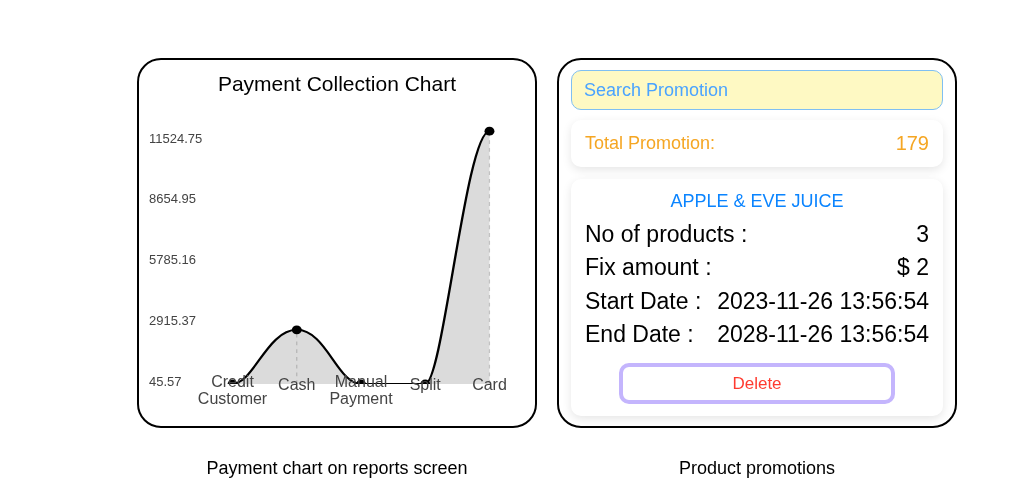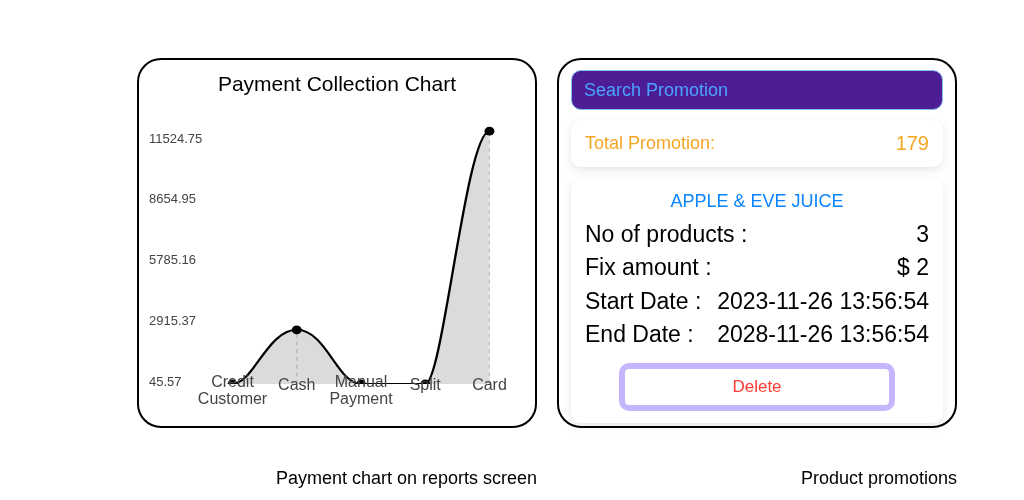--- a/index.html
+++ b/index.html
@@ -1,41 +1,41 @@
 <!DOCTYPE html>
 <html><head>
 <meta charset="utf-8">
 <style>
   html,body{margin:0;padding:0;background:#fff;font-family:-apple-system,"Helvetica Neue",Helvetica,Arial,sans-serif;}
   .stage{width:1024px;height:500px;position:relative;}
   .outer{position:absolute;left:12px;top:12px;width:1000px;height:476px;border-radius:40px;background:#fff;}
   .panel{position:absolute;top:46px;width:400px;height:370px;border:2px solid #000;border-radius:24px;background:#fff;box-sizing:border-box;}
   .panel.left{left:125px;}
   .panel.right{left:545px;padding:10px 12px;}
-  .caption{position:absolute;top:456px;width:400px;text-align:right;font-size:18px;color:#000;}
+  .caption{position:absolute;top:446px;width:400px;text-align:center;font-size:18px;color:#000;}
   .caption.left{left:125px;}
   .caption.right{left:545px;}
   
   .chart-title{text-align:center;font-size:21px;color:#000;margin-top:12px;}
   .chart-area{position:absolute;left:10px;right:10px;top:60px;bottom:32px;}
   .ytick{position:absolute;left:0;font-size:13px;color:#444;transform:translateY(-50%);}
   .plot-box{position:absolute;left:66px;right:18px;top:6px;bottom:10px;}
   .plot-svg{position:absolute;left:0;top:0;width:100%;height:100%;}
   .xtick{position:absolute;bottom:0;transform:translateX(-50%);font-size:16px;color:#444;white-space:nowrap;text-align:center;line-height:1.1;}
   .xtick.cust{bottom:-14px;}
   
-  .search{width:100%;height:40px;border:1.5px solid #7fbff2;border-radius:10px;background:#4c1d95;padding:0 12px;font-size:18px;color:#0a84ff;box-sizing:border-box;outline:none;}
+  .search{width:100%;height:40px;border:1.5px solid #7fbff2;border-radius:10px;background:#fef9c3;padding:0 12px;font-size:18px;color:#0a84ff;box-sizing:border-box;outline:none;}
   .search::placeholder{color:#4aa3ff;opacity:1;}
   .total-card{margin-top:10px;border-radius:10px;background:#fff;box-shadow:0 3px 10px rgba(0,0,0,0.10);padding:12px 14px;display:flex;justify-content:space-between;align-items:center;}
   .total-card .lbl{color:#f5a623;font-size:18px;}
   .total-card .val{color:#f5a623;font-size:20px;}
   .promo-card{margin-top:12px;border-radius:10px;background:#fff;box-shadow:0 3px 10px rgba(0,0,0,0.10);padding:10px 14px 12px;}
   .promo-title{color:#0a84ff;text-align:center;font-size:18px;margin:2px 0 6px;}
   .kv{display:flex;justify-content:space-between;font-size:23px;color:#000;line-height:1.45;}
-  .delete-btn{display:block;width:80%;margin:12px auto 0;height:48px;border:6px solid #c4b5fd;border-radius:10px;background:#fff;color:#ff3b30;font-size:17px;cursor:pointer;}
+  .delete-btn{display:block;width:80%;margin:12px auto 0;height:41px;border:4px solid #c4b5fd;border-radius:10px;background:#fff;color:#ff3b30;font-size:17px;cursor:pointer;}
 </style>
 </head>
 <body>
 
 <div class="stage">
   <div class="outer">
 
     <div class="panel left">
       <div class="chart-title">Payment Collection Chart</div>
       <div class="chart-area">

